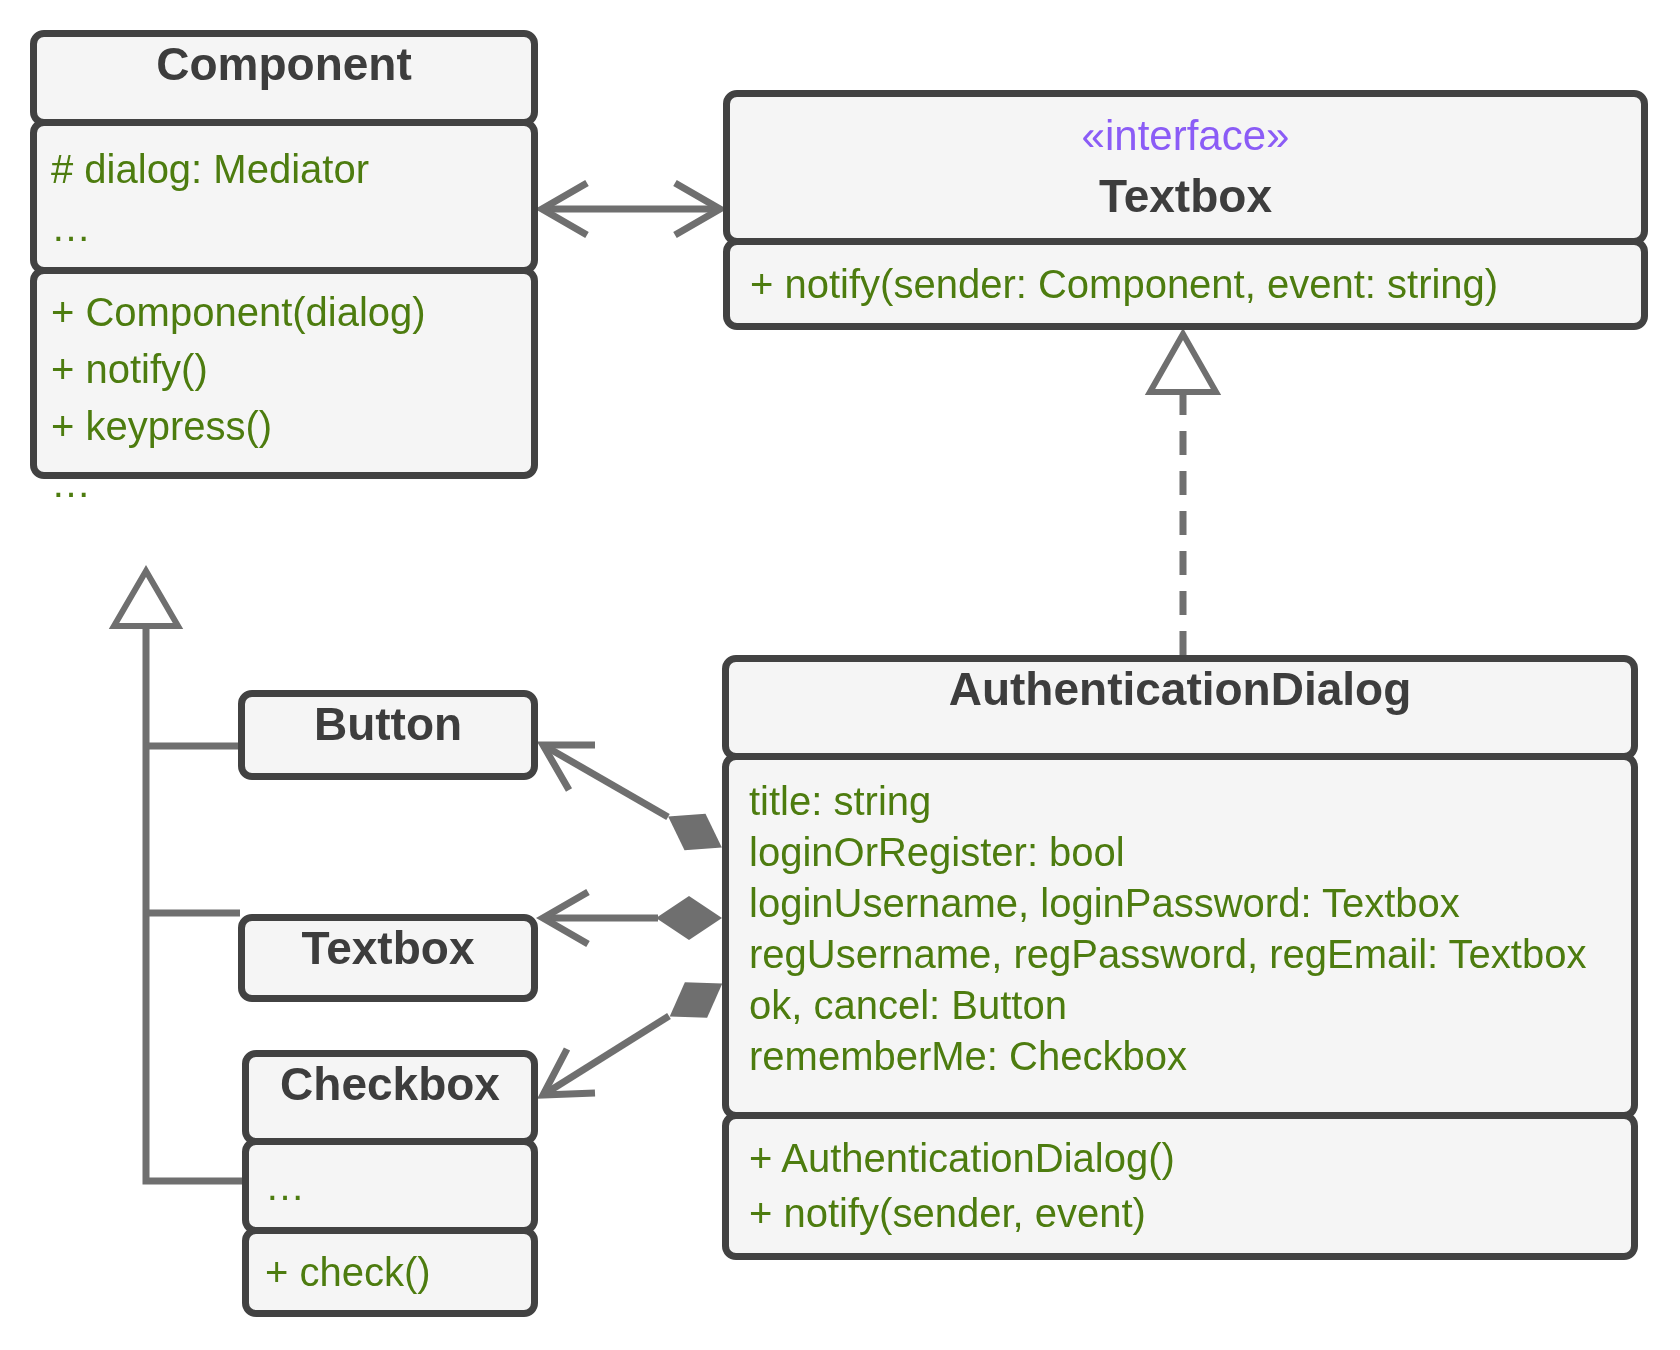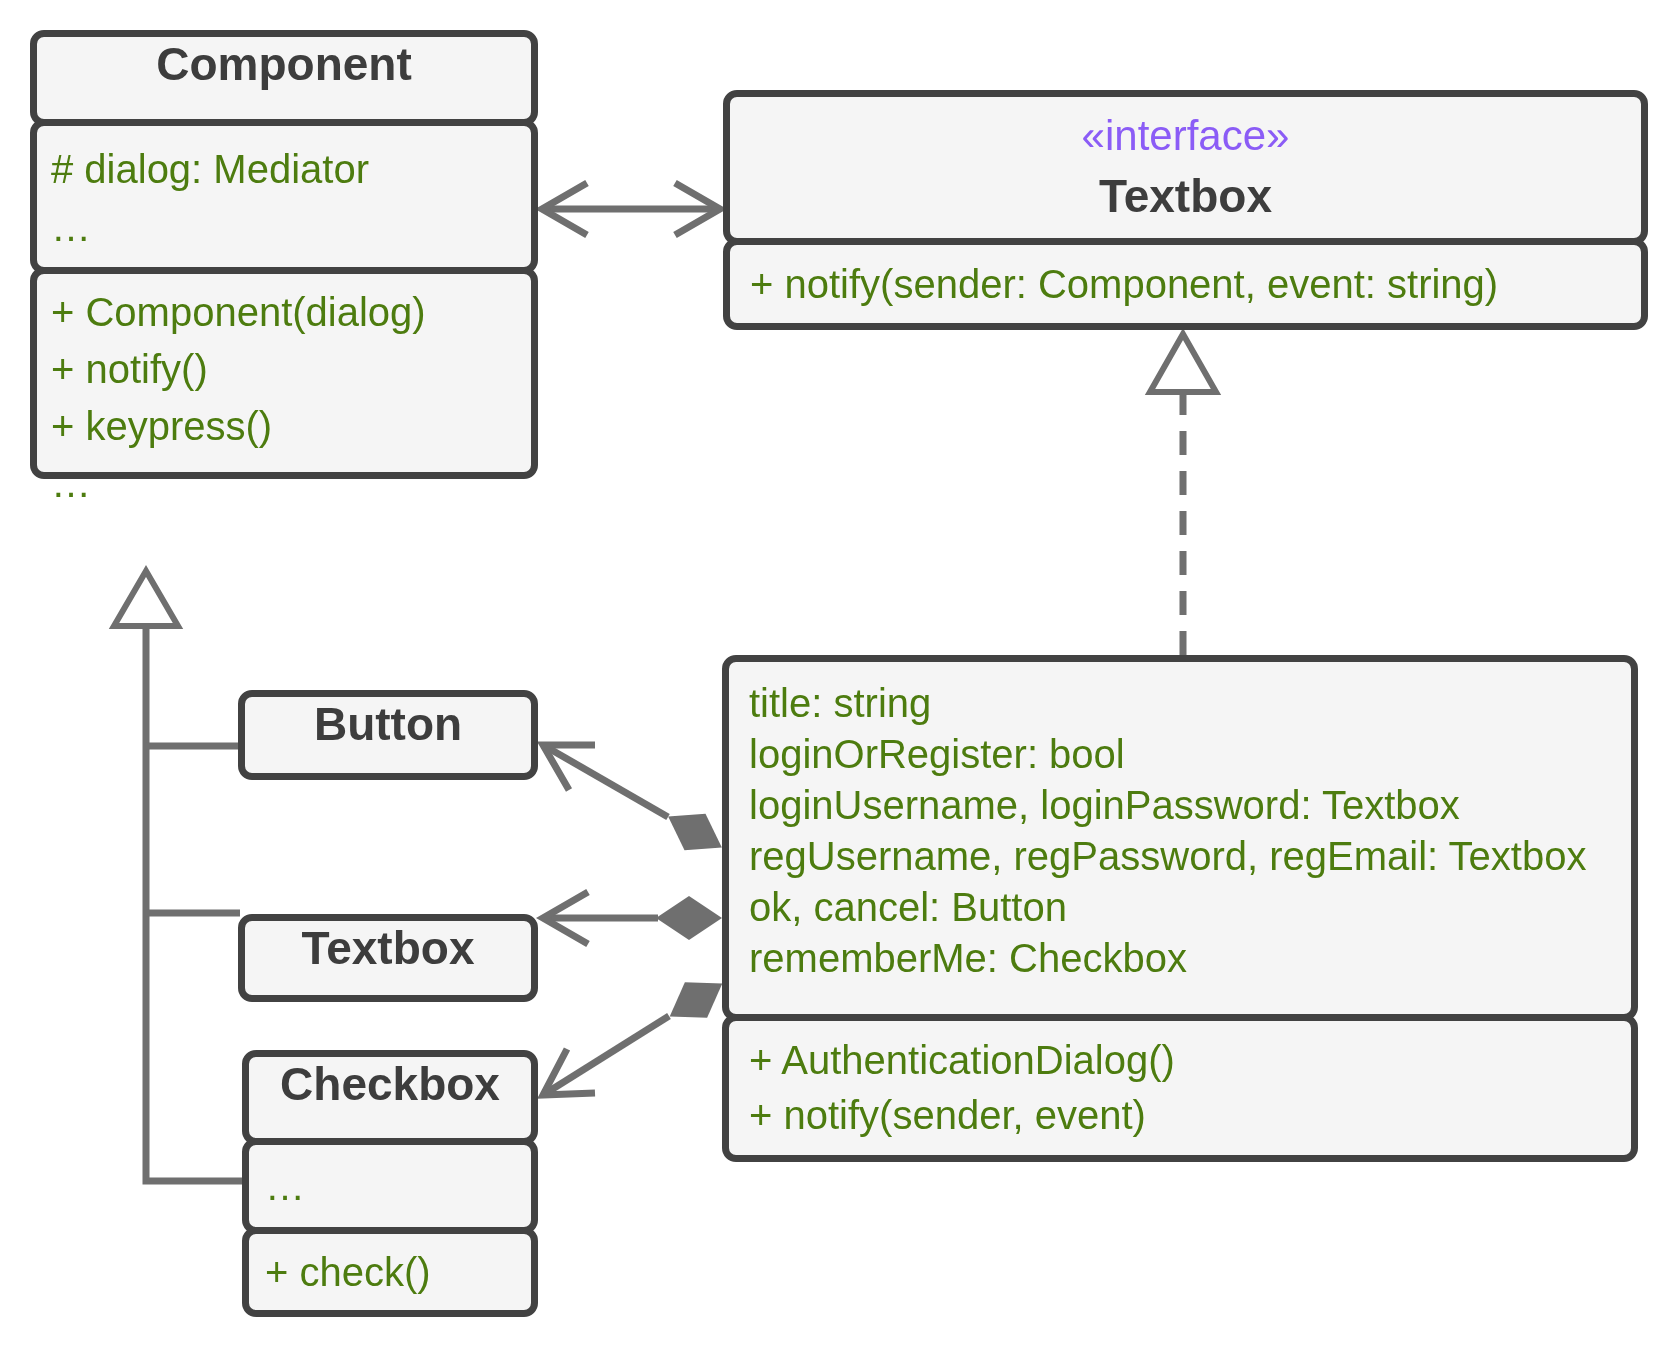--- a/index.html
+++ b/index.html
@@ -164,20 +164,23 @@
         <span class="stereotype">«interface»</span>
         <span class="cls-title">Textbox</span>
       </div>
     </div>
     <div class="comp c2 vcenter">
       <span class="row">+ notify(sender: Component, event: string)</span>
     </div>
   </div>
 
   <div class="uml-box" id="box-authdialog">
+    <div class="comp c1 title-comp">
+      <span class="cls-title">AuthenticationDialog</span>
+    </div>
     <div class="comp c2 rows-pad">
       <div class="row">title: string</div>
       <div class="row">loginOrRegister: bool</div>
       <div class="row">loginUsername, loginPassword: Textbox</div>
       <div class="row">regUsername, regPassword, regEmail: Textbox</div>
       <div class="row">ok, cancel: Button</div>
       <div class="row">rememberMe: Checkbox</div>
     </div>
     <div class="comp c3 rows-pad">
       <div class="row">+ AuthenticationDialog()</div>

